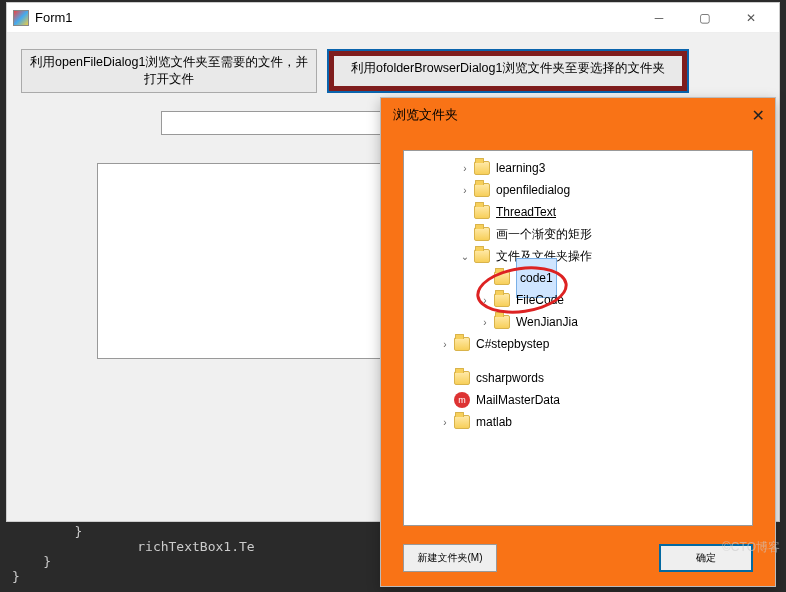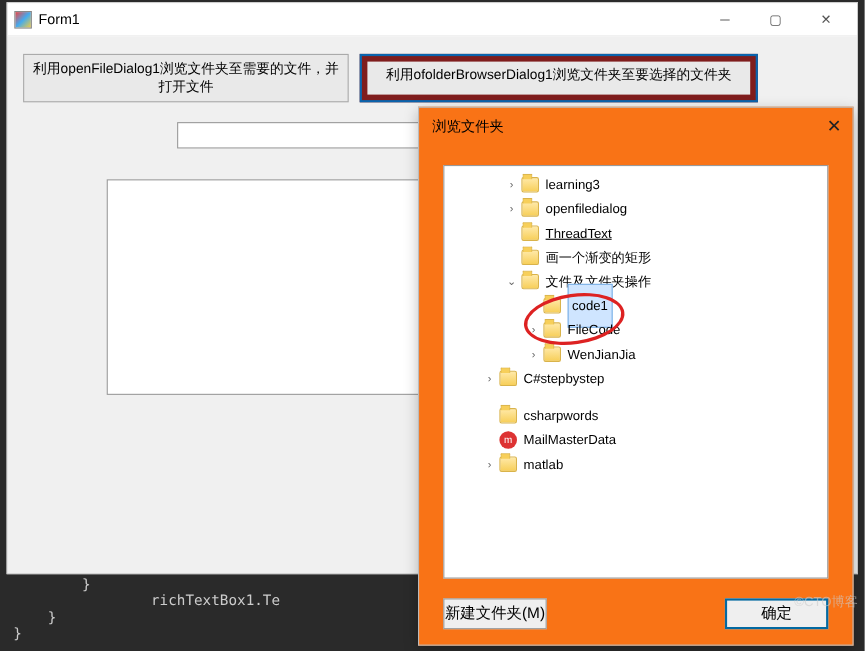--- a/index.html
+++ b/index.html
@@ -140,21 +140,21 @@
   .dlg-buttons {
     display:flex; gap:14px;
     padding: 12px 22px 14px 22px;
     justify-content:flex-start;
   }
   .dlg-btn {
     min-width: 94px;
     height: 28px;
     border:1px solid #999;
     background:#efefef;
-    font-size:14px;
+    font-size:10px;
     display:flex;align-items:center;justify-content:center;
   }
   .dlg-btn.primary { border:2px solid #0369a1; }
   .dlg-buttons .spacer { flex:1; }
 
   
   .code-bg {
     position:absolute; left:12px; bottom:8px;
     color:#ccc; font-family: Consolas, monospace; font-size:13px;
     white-space:pre;

